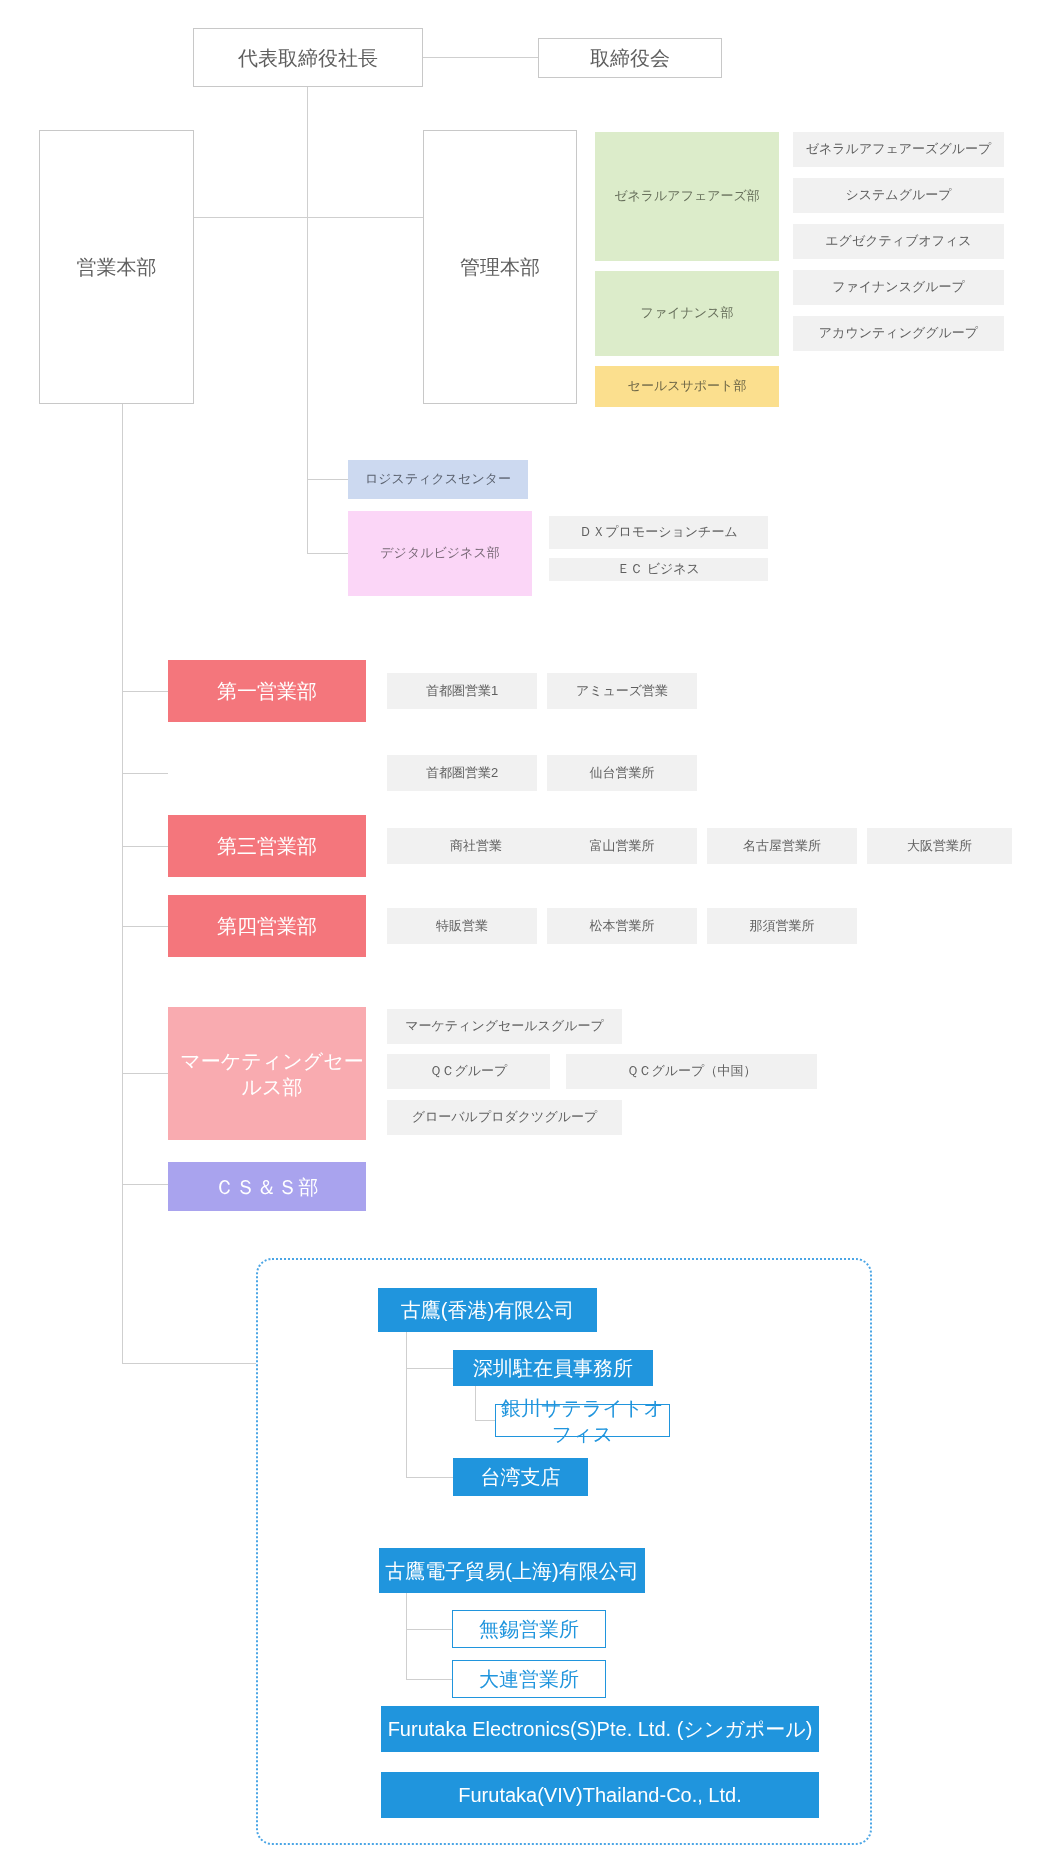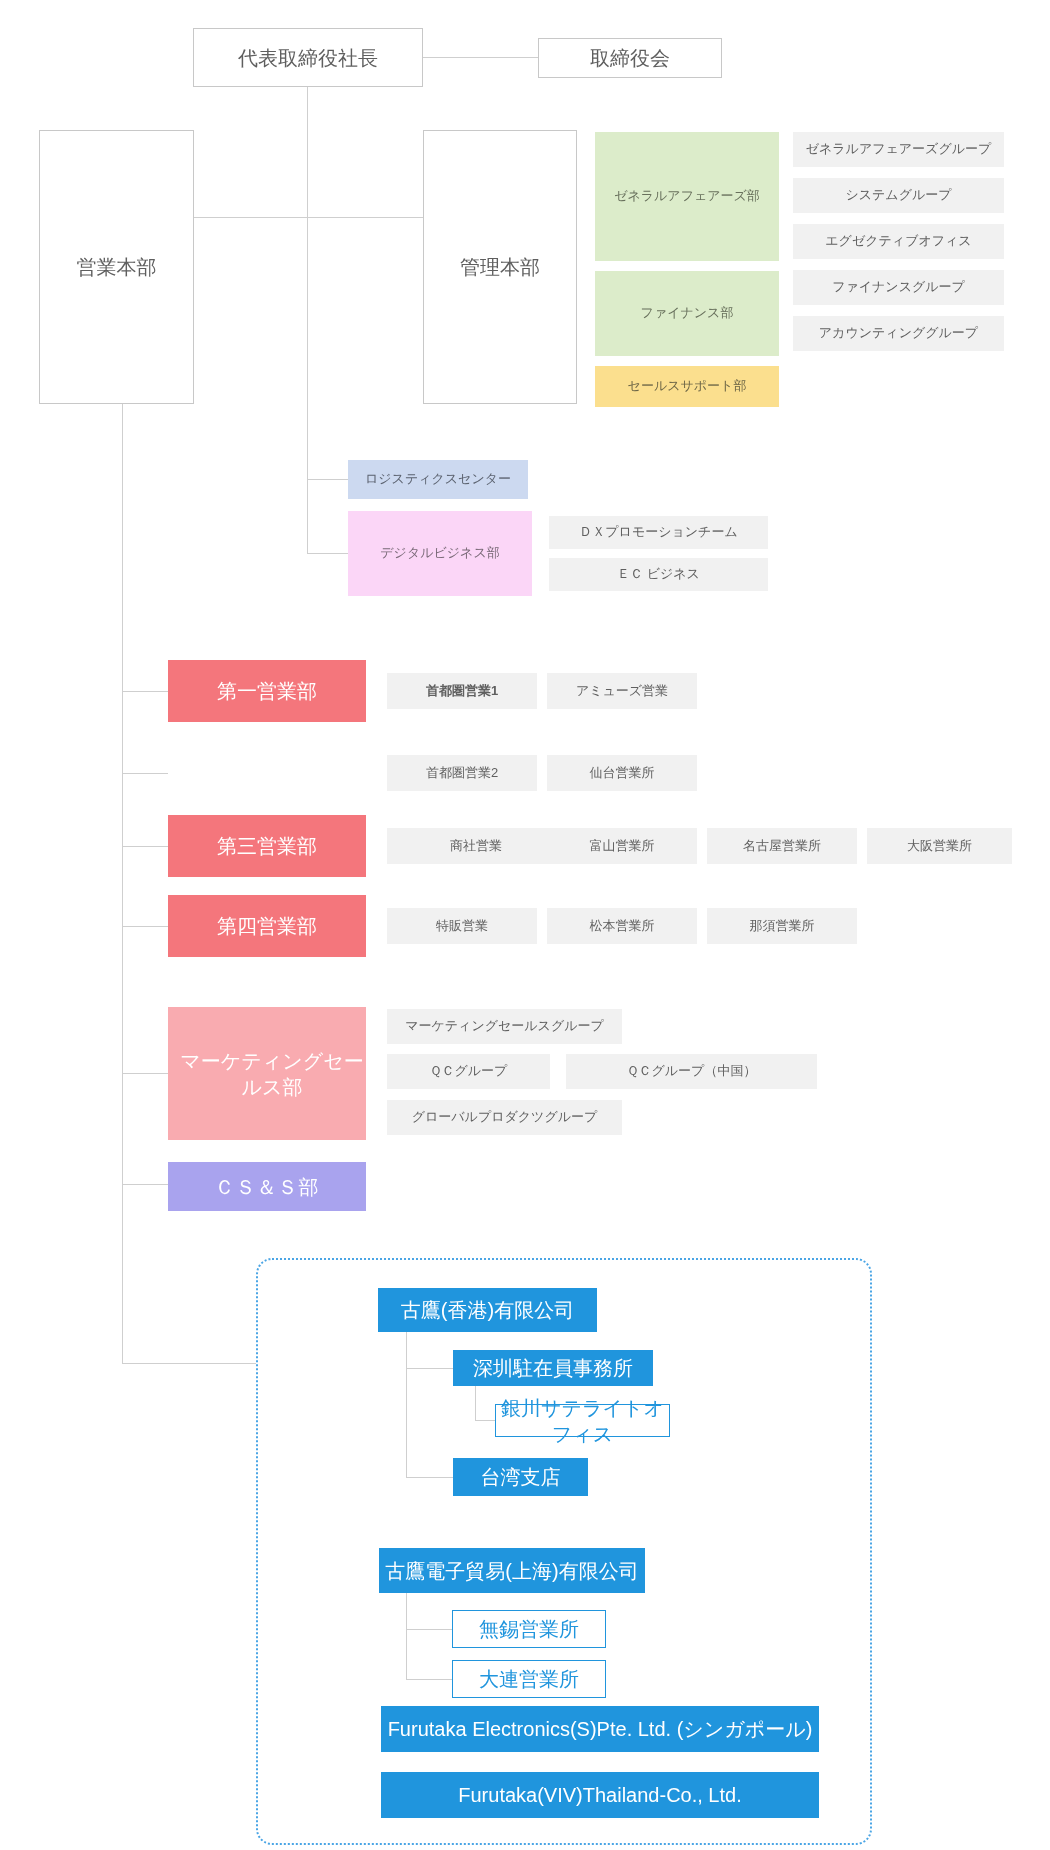--- a/index.html
+++ b/index.html
@@ -61,29 +61,29 @@
 
   <div class="node grey" style="left:793px;top:132px;width:211px;height:35px;">ゼネラルアフェアーズグループ</div>
   <div class="node grey" style="left:793px;top:178px;width:211px;height:35px;">システムグループ</div>
   <div class="node grey" style="left:793px;top:224px;width:211px;height:35px;">エグゼクティブオフィス</div>
   <div class="node grey" style="left:793px;top:270px;width:211px;height:35px;">ファイナンスグループ</div>
   <div class="node grey" style="left:793px;top:316px;width:211px;height:35px;">アカウンティンググループ</div>
 
   <div class="node bluegrey" style="left:348px;top:460px;width:180px;height:39px;">ロジスティクスセンター</div>
   <div class="node pink" style="left:348px;top:511px;width:184px;height:85px;">デジタルビジネス部</div>
   <div class="node grey" style="left:549px;top:516px;width:219px;height:33px;">ＤＸプロモーションチーム</div>
-  <div class="node grey" style="left:549px;top:558px;width:219px;height:33px;">ＥＣ ビジネス</div>
+  <div class="node grey" style="left:549px;top:558px;width:219px;height:23px;">ＥＣ ビジネス</div>
 
   <div class="node red" style="left:168px;top:660px;width:198px;height:62px;">第一営業部</div>
   <div class="node red" style="left:168px;top:815px;width:198px;height:62px;">第三営業部</div>
   <div class="node red" style="left:168px;top:895px;width:198px;height:62px;">第四営業部</div>
   <div class="node lightred" style="left:168px;top:1007px;width:198px;height:133px;">マーケティングセールス部</div>
   <div class="node purple" style="left:168px;top:1162px;width:198px;height:49px;">ＣＳ＆Ｓ部</div>
 
-  <div class="node grey" style="left:387px;top:673px;width:150px;height:36px;font-weight:bold;">首都圏営業1</div>
+  <div class="node grey" style="left:387px;top:673px;width:150px;height:36px;">首都圏営業1</div>
   <div class="node grey" style="left:547px;top:673px;width:150px;height:36px;">アミューズ営業</div>
 
   <div class="node grey" style="left:387px;top:755px;width:150px;height:36px;">首都圏営業2</div>
   <div class="node grey" style="left:547px;top:755px;width:150px;height:36px;">仙台営業所</div>
 
   <div class="node grey" style="left:387px;top:828px;width:178px;height:36px;">商社営業</div>
   <div class="node grey" style="left:547px;top:828px;width:150px;height:36px;">富山営業所</div>
   <div class="node grey" style="left:707px;top:828px;width:150px;height:36px;">名古屋営業所</div>
   <div class="node grey" style="left:867px;top:828px;width:145px;height:36px;">大阪営業所</div>
 

